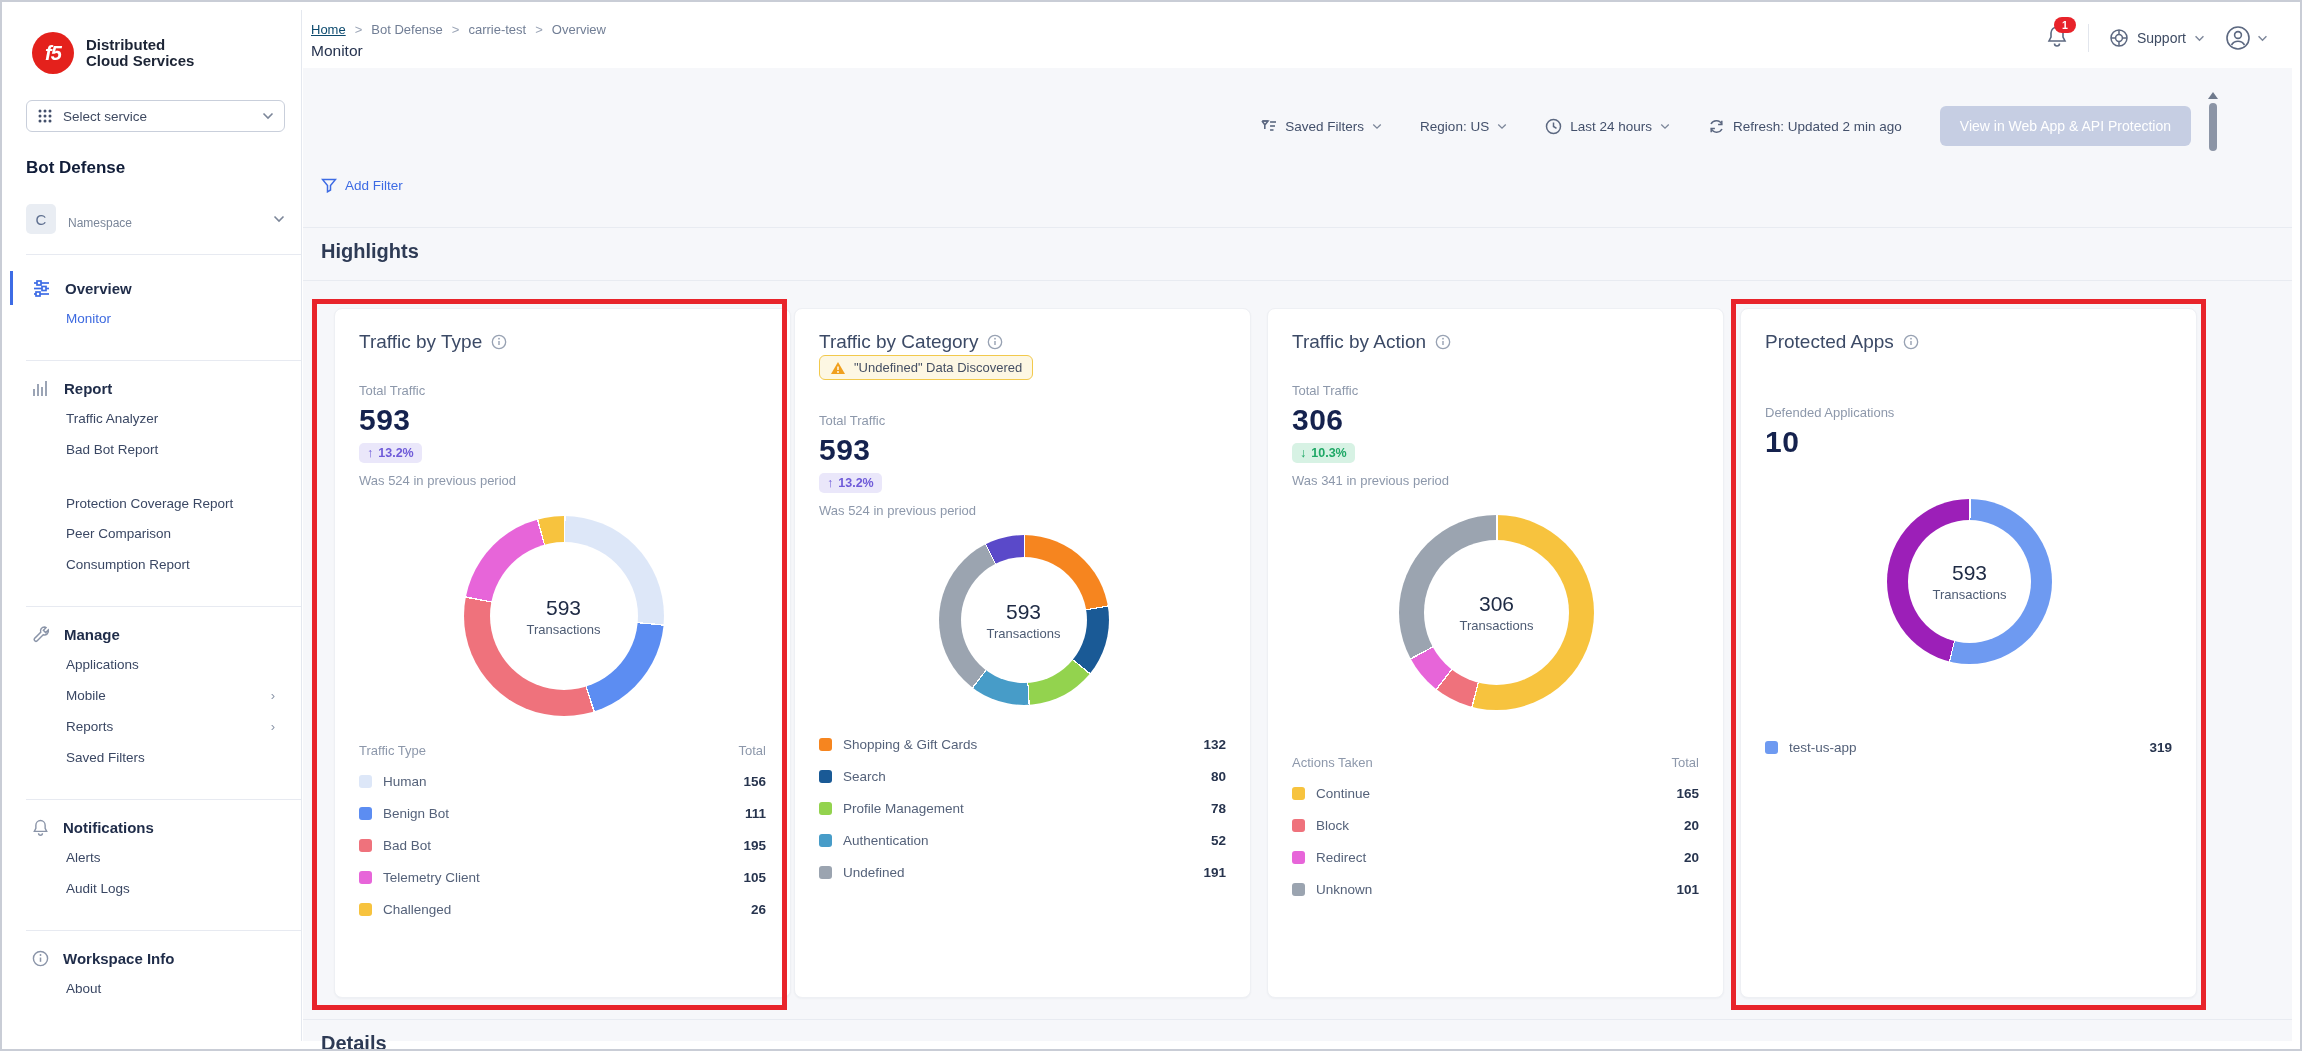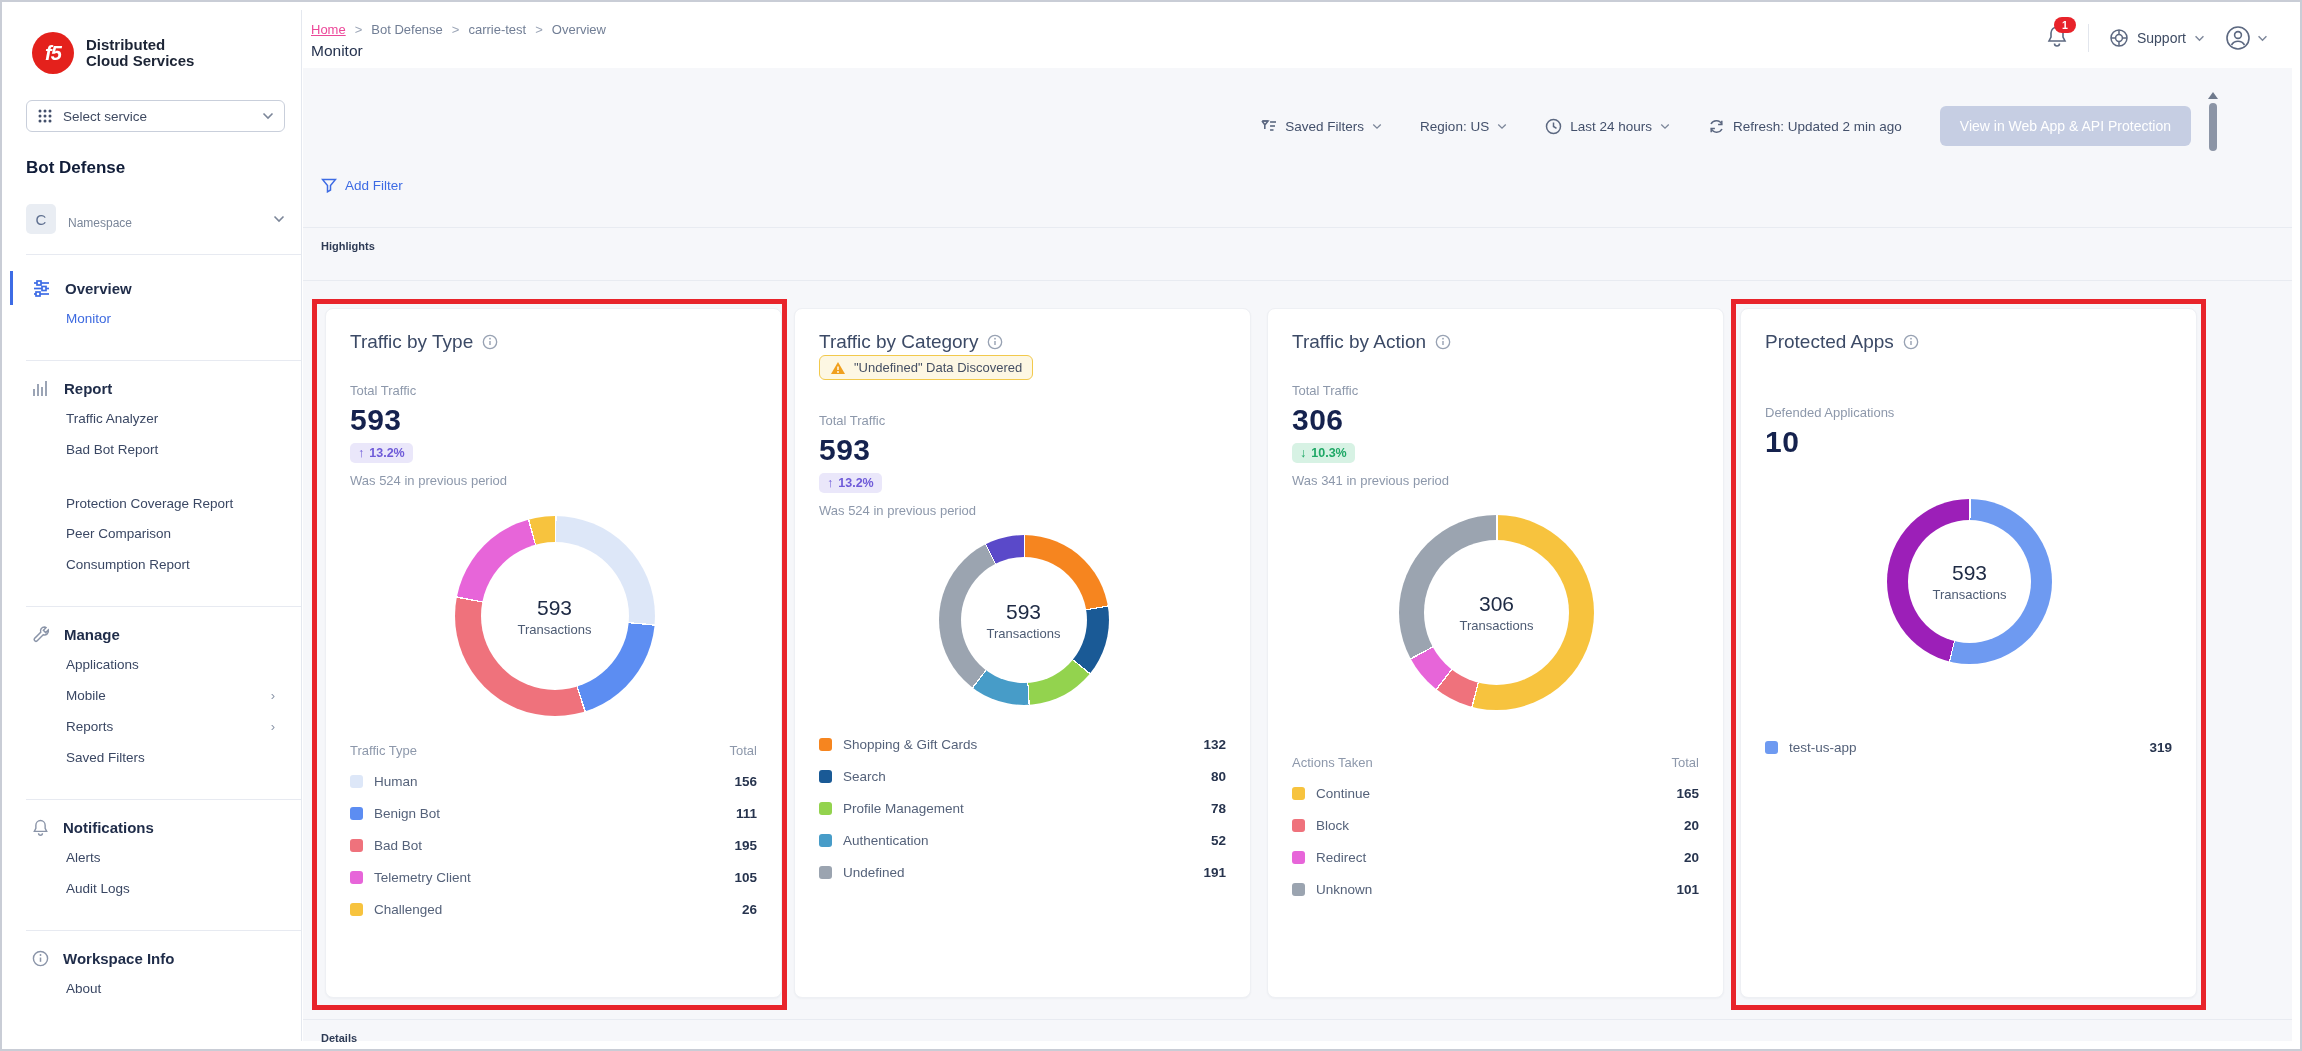--- a/index.html
+++ b/index.html
@@ -24,39 +24,39 @@
   .nav-head{position:relative;display:flex;align-items:center;gap:14px;height:30px;padding-left:22px;font-size:15px;font-weight:600;color:#1f2c49;cursor:pointer;}
   .nav-head.active::before{content:"";position:absolute;left:0;top:-2px;height:34px;width:3px;background:#3d6ce5;}
   .nav-sub{display:flex;align-items:center;height:31px;padding-left:56px;padding-right:26px;font-size:13.5px;color:#3a4763;cursor:pointer;}
   .nav-sub.wrap{height:auto;padding-top:5px;padding-bottom:5px;line-height:18px;margin-top:25px;}
   .nav-sub.active{color:#3d6ae0;}
   .nav-sub .grow{flex:1;}
   .sub-chev{color:#8b96a9;font-size:13px;}
   
   .header{position:absolute;left:301px;top:8px;right:8px;height:58px;background:#fff;}
   .crumbs{position:absolute;left:8px;top:12px;font-size:13px;color:#717e95;display:flex;gap:9px;align-items:center;}
-  .crumb-home{color:#ec4899;text-decoration:underline;cursor:pointer;}
+  .crumb-home{color:#0c4a6e;text-decoration:underline;cursor:pointer;}
   .crumb-sep{color:#9aa4b6;}
   .page-title{position:absolute;left:8px;top:32px;font-size:15.5px;color:#25324e;}
   .head-right{position:absolute;right:24px;top:14px;display:flex;align-items:center;gap:20px;}
   .bell-wrap{position:relative;cursor:pointer;}
   .bell-badge{position:absolute;top:-7px;right:-8px;min-width:16px;height:16px;border-radius:9px;background:#e8232a;color:#fff;
     font-size:10.5px;display:flex;align-items:center;justify-content:center;padding:0 3px;font-weight:700;}
   .vbar{width:1px;height:28px;background:#e2e6ed;}
   .support{display:flex;align-items:center;gap:8px;font-size:14px;color:#3e4b63;cursor:pointer;}
   .avatar{display:flex;align-items:center;gap:6px;cursor:pointer;}
   
   .main{position:absolute;left:301px;top:66px;right:8px;bottom:8px;background:#f6f7fa;}
   .toolbar{position:absolute;top:38px;right:101px;height:40px;display:flex;align-items:center;gap:38px;}
   .tb-item{display:flex;align-items:center;gap:8px;font-size:13.5px;color:#43506b;cursor:pointer;white-space:nowrap;}
   .cta-btn{height:40px;border:none;border-radius:6px;background:#c6cee3;color:#fff;font-size:14px;padding:0 20px;
     font-family:"Liberation Sans",sans-serif;cursor:default;}
   .add-filter{position:absolute;top:110px;left:18px;display:flex;align-items:center;gap:8px;color:#3d6be4;font-size:13.5px;cursor:pointer;}
   .hr{position:absolute;left:0;right:0;height:1px;background:#e8ebf1;}
-  .section-heading{position:absolute;left:18px;font-size:11px;font-weight:600;color:#2e3b55;}
+  .section-heading{position:absolute;left:18px;font-size:20px;font-weight:600;color:#2e3b55;}
   .vscroll{position:absolute;right:74px;top:24px;width:10px;}
   .vs-arrow{width:0;height:0;border-left:5px solid transparent;border-right:5px solid transparent;border-bottom:7px solid #6f7a8d;margin:0 auto 4px auto;}
   .vs-thumb{width:8px;height:48px;border-radius:4px;background:#8c95a6;margin:0 auto;}
   
   .card{position:absolute;top:240px;width:457px;height:690px;background:#fff;border-radius:8px;border:1px solid #eef0f4;
     box-shadow:0 1px 2px rgba(30,40,70,.04);box-sizing:border-box;}
   .card-title-row{position:absolute;left:24px;top:22px;display:flex;align-items:center;gap:9px;}
   .card-title{font-size:19px;font-weight:500;color:#3c4a66;}
   .warn-badge{position:absolute;left:24px;display:inline-flex;align-items:center;gap:8px;border:1.5px solid #f2c94c;background:#fdf7e3;
     border-radius:6px;padding:4px 10px;font-size:13px;color:#454f63;}
@@ -386,21 +386,21 @@
           </svg>
       </span>
       <span>Add Filter</span>
     </div>
 
     <div class="hr" style="top:159px"></div>
     <div class="section-heading" style="top:172px">Highlights</div>
     <div class="hr" style="top:212px"></div>
 
     <div id="cards">
-        <div class="card" style="left: 22px; text-align: center;">
+        <div class="card" style="left: 31px; text-align: center;">
           <div class="card-title-row">
             <span class="card-title">Traffic by Type</span>
             <span class="icon">
               <svg width="16" height="16" viewBox="0 0 18 18">
                 <circle cx="9" cy="9" r="7.5" fill="none" stroke="#98a2b3" stroke-width="1.5"></circle>
                 <line x1="9" y1="8" x2="9" y2="12.5" stroke="#98a2b3" stroke-width="1.6"></line>
                 <circle cx="9" cy="5.3" r="1" fill="#98a2b3"></circle>
               </svg>
             </span>
           </div>

